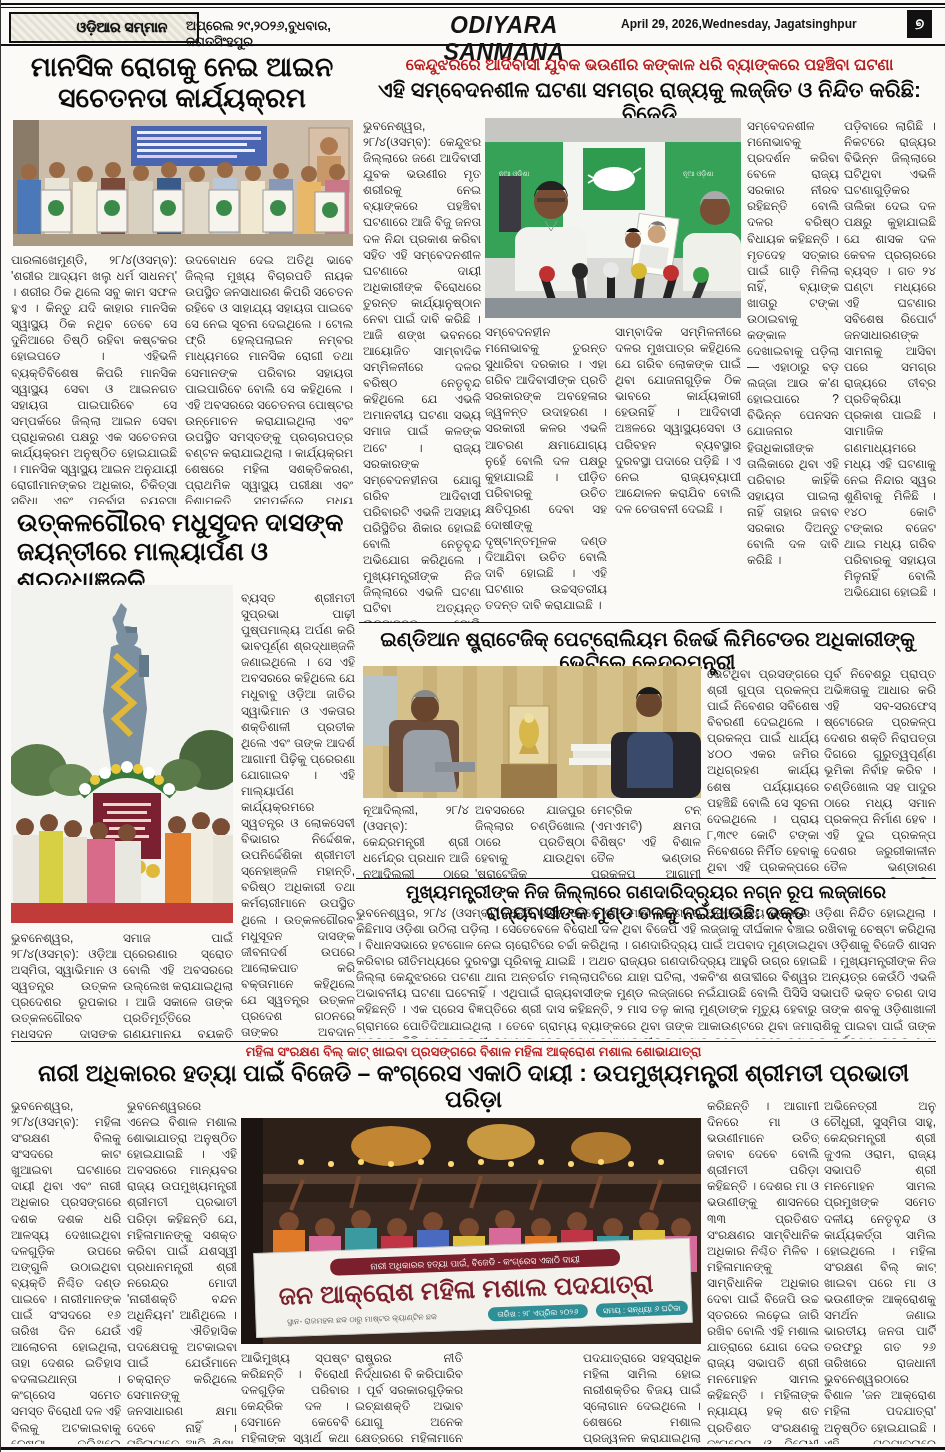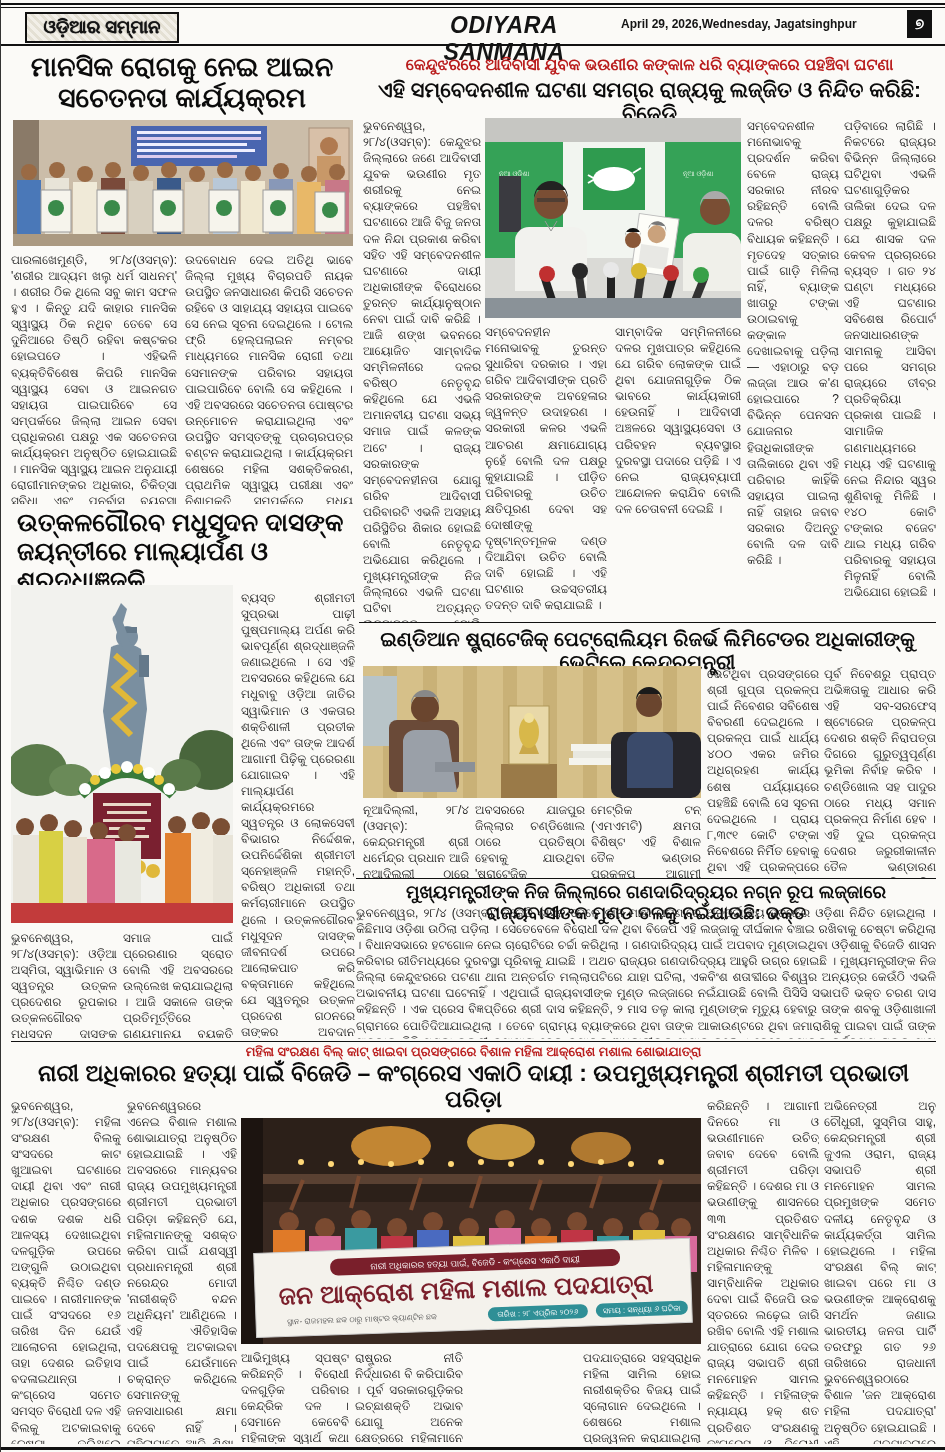--- a/index.html
+++ b/index.html
@@ -18,21 +18,22 @@
   svg{display:block;}
 </style>
 </head>
 <body>
 
 <div class="page">
 
   <div class="abs rule" style="left:0;top:3px;width:945px;height:2px;"></div>
   <div class="abs rule" style="left:0;top:7px;width:945px;height:1px;"></div>
 
-  <div class="abs logo" style="left:24px;top:12px;width:150px;height:27px;font-size:18px;">ଓଡ଼ିଆର ସମ୍ମାନ</div>
+  <div class="abs logo" style="left:8px;top:12px;width:150px;height:27px;font-size:14px;padding-left:36px;">ଓଡ଼ିଆର ସମ୍ମାନ</div>
+  <div class="abs" style="left:185px;top:18px;width:215px;font-size:13px;font-weight:700;">ଅପ୍ରେଲ ୨୯,୨୦୨୬,ବୁଧବାର, ଜଗତସିଂହପୁର</div>
   <div class="abs mast" style="left:398px;top:12px;width:210px;font-size:23px;text-align:center;font-style:italic;">ODIYARA SANMANA</div>
   <div class="abs" style="left:620px;top:17px;width:270px;font-size:12px;font-weight:700;">April 29, 2026,Wednesday, Jagatsinghpur</div>
   <div class="abs pgno" style="left:906px;top:10px;width:25px;height:28px;">୭</div>
   <div class="abs rule" style="left:0;top:44px;width:945px;height:2px;"></div>
 
   <div class="abs hl" style="left:10px;top:52px;width:342px;font-size:27px;">ମାନସିକ ରୋଗକୁ ନେଇ ଆଇନ ସଚେତନତା କାର୍ଯ୍ୟକ୍ରମ</div>
   <svg class="abs" style="left:12px;top:120px;" width="340" height="126" viewBox="0 0 340 126">
     <rect width="340" height="126" fill="#cbbda9"></rect>
     <rect width="26" height="126" fill="#8a7a68"></rect>
     <rect x="118" y="6" width="136" height="40" fill="#4a66b0"></rect>

